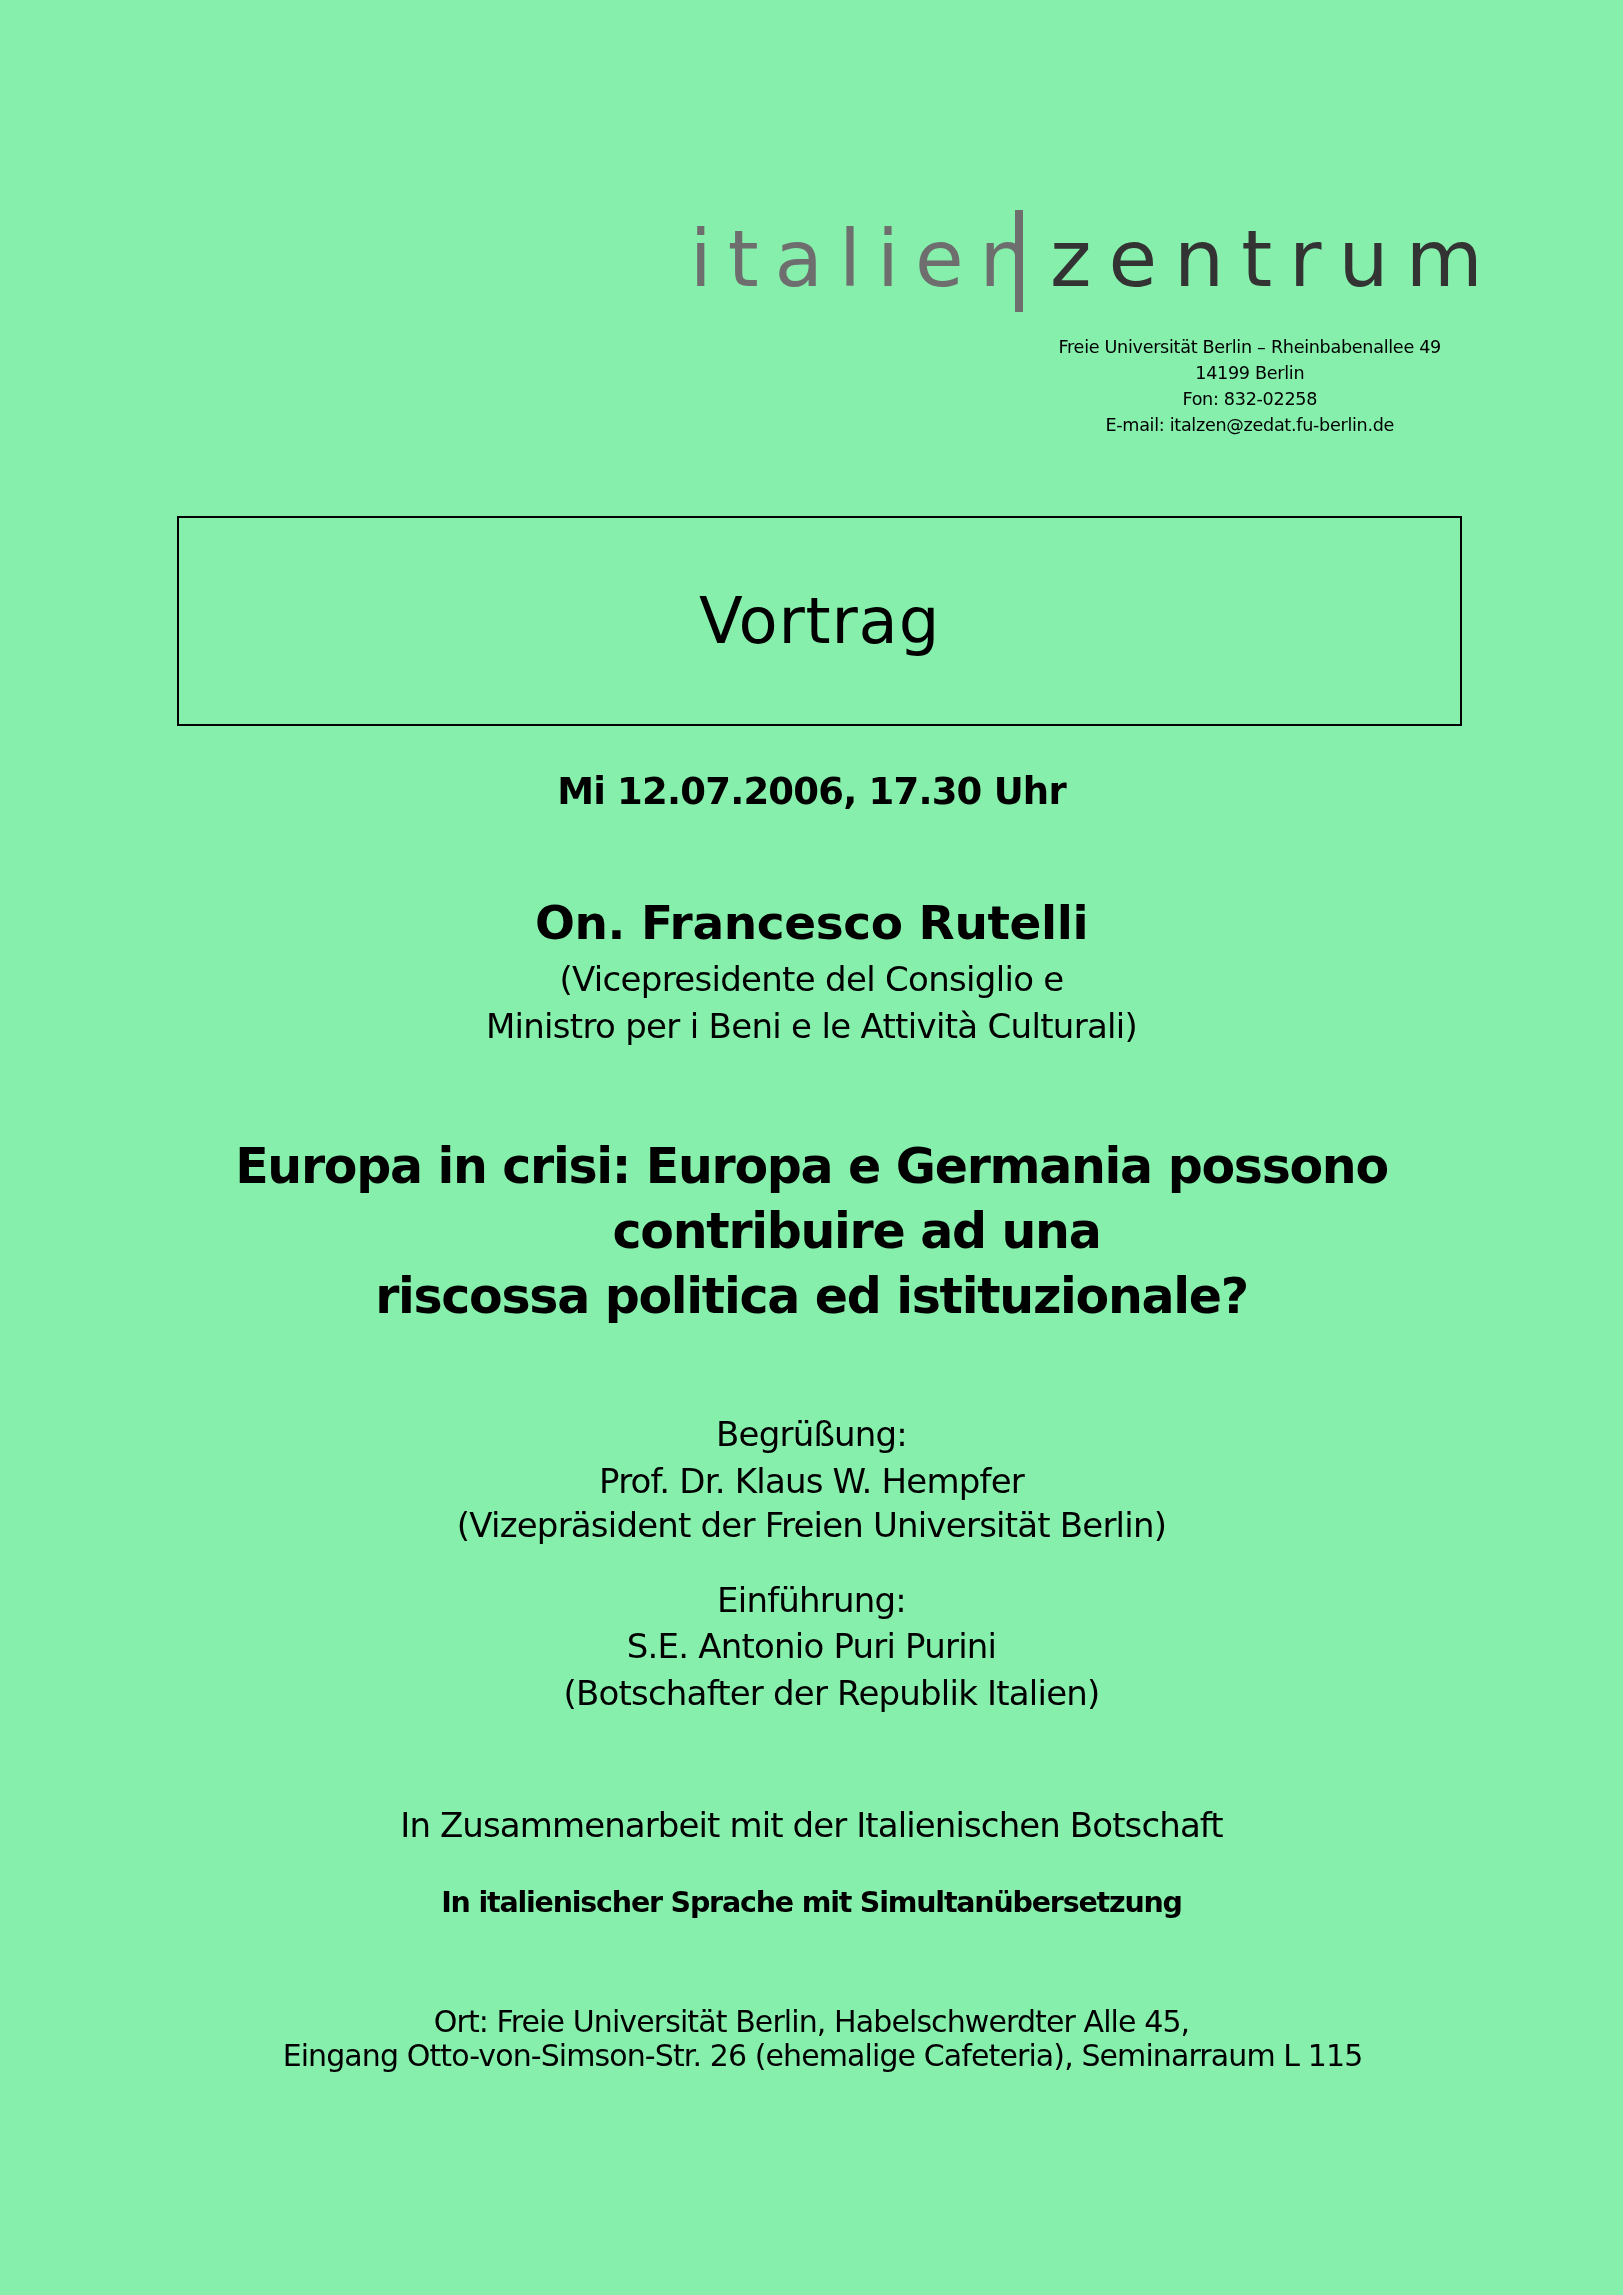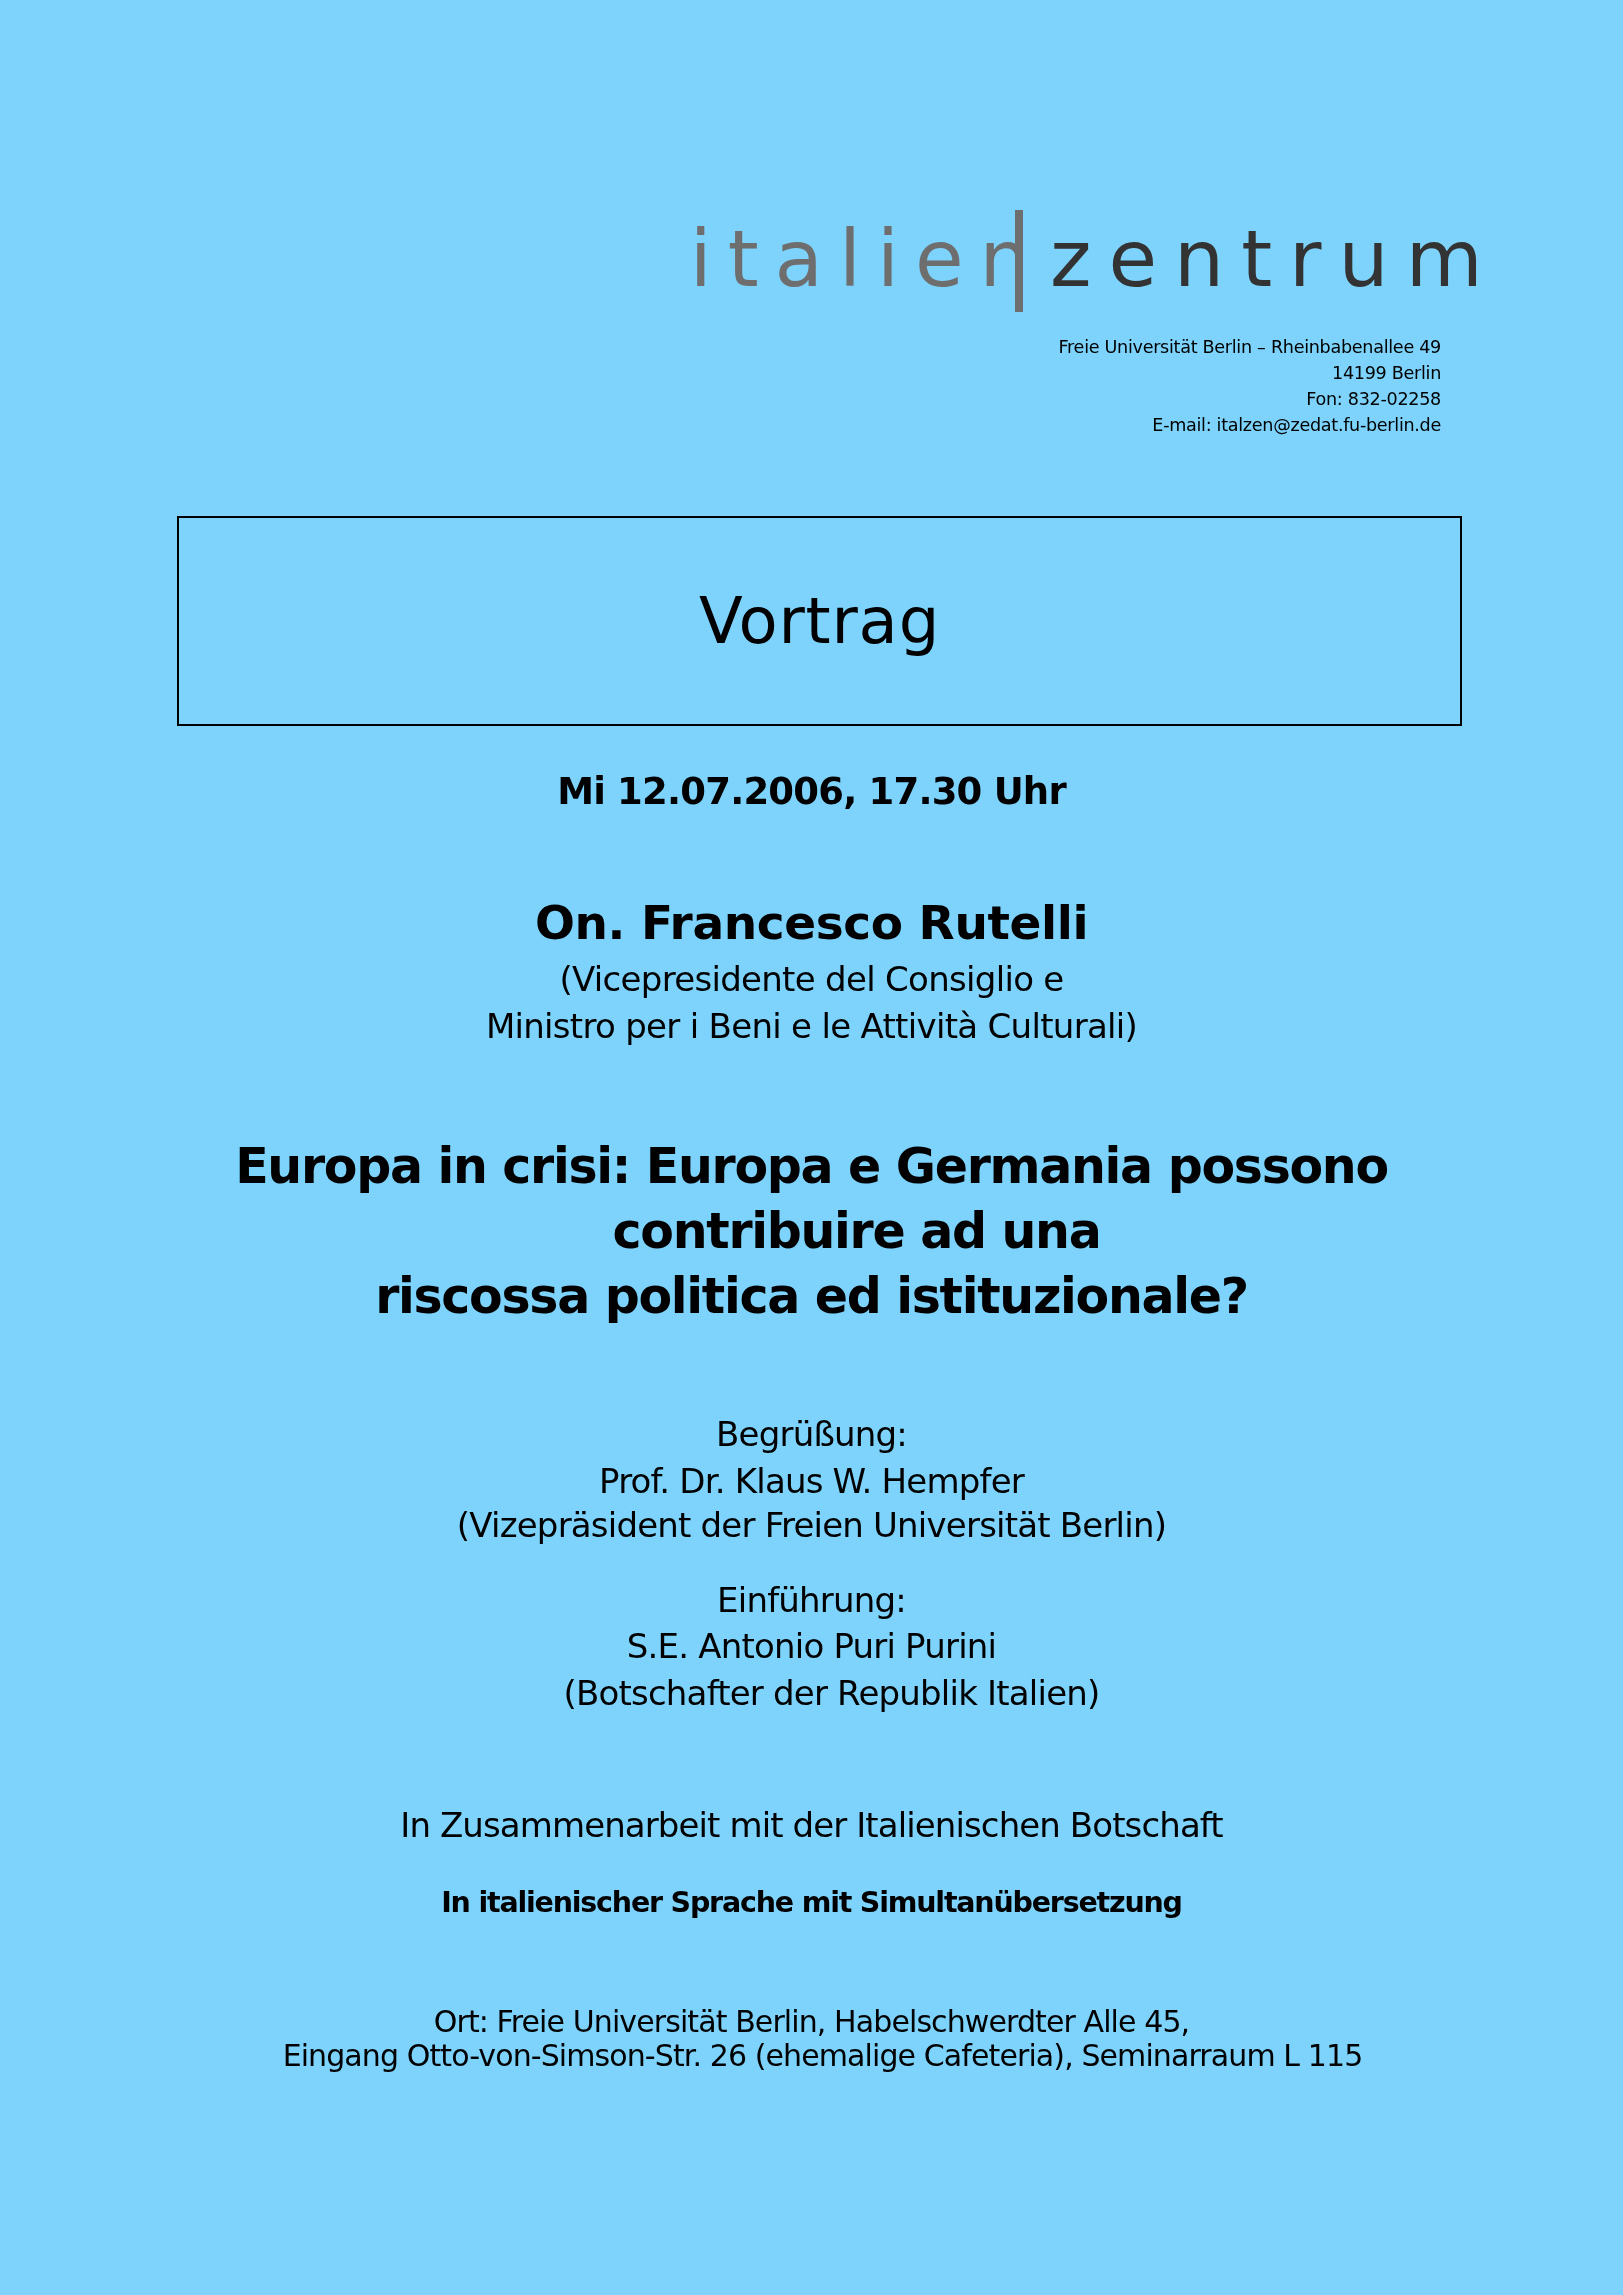--- a/index.html
+++ b/index.html
@@ -13,21 +13,21 @@
       position: relative;
       overflow: hidden;
       font-family: "DejaVu Sans", "Liberation Sans", sans-serif;
       color: #000000;
     }
     .page {
       position: absolute;
       left: 0; top: 0;
       width: 1623px;
       height: 2295px;
-      background: #7dd3fc;
+      background: #86efac;
     }
 
     
     .logo {
       position: absolute;
       left: 688px;
       top: 206px;
       width: 747px;
       height: 113px;
     }
@@ -57,21 +57,21 @@
       width: 7.6px;
       height: 102px;
       background: #6e6e6e;
     }
 
     
     .address {
       position: absolute;
       right: 182px;
       top: 334px;
-      text-align: right;
+      text-align: center;
       font-family: "DejaVu Sans", sans-serif;
       font-size: 17.6px;
       line-height: 26px;
       color: #000;
       letter-spacing: -0.3px;
     }
     .address div { white-space: nowrap; }
 
     
     .title-box {

